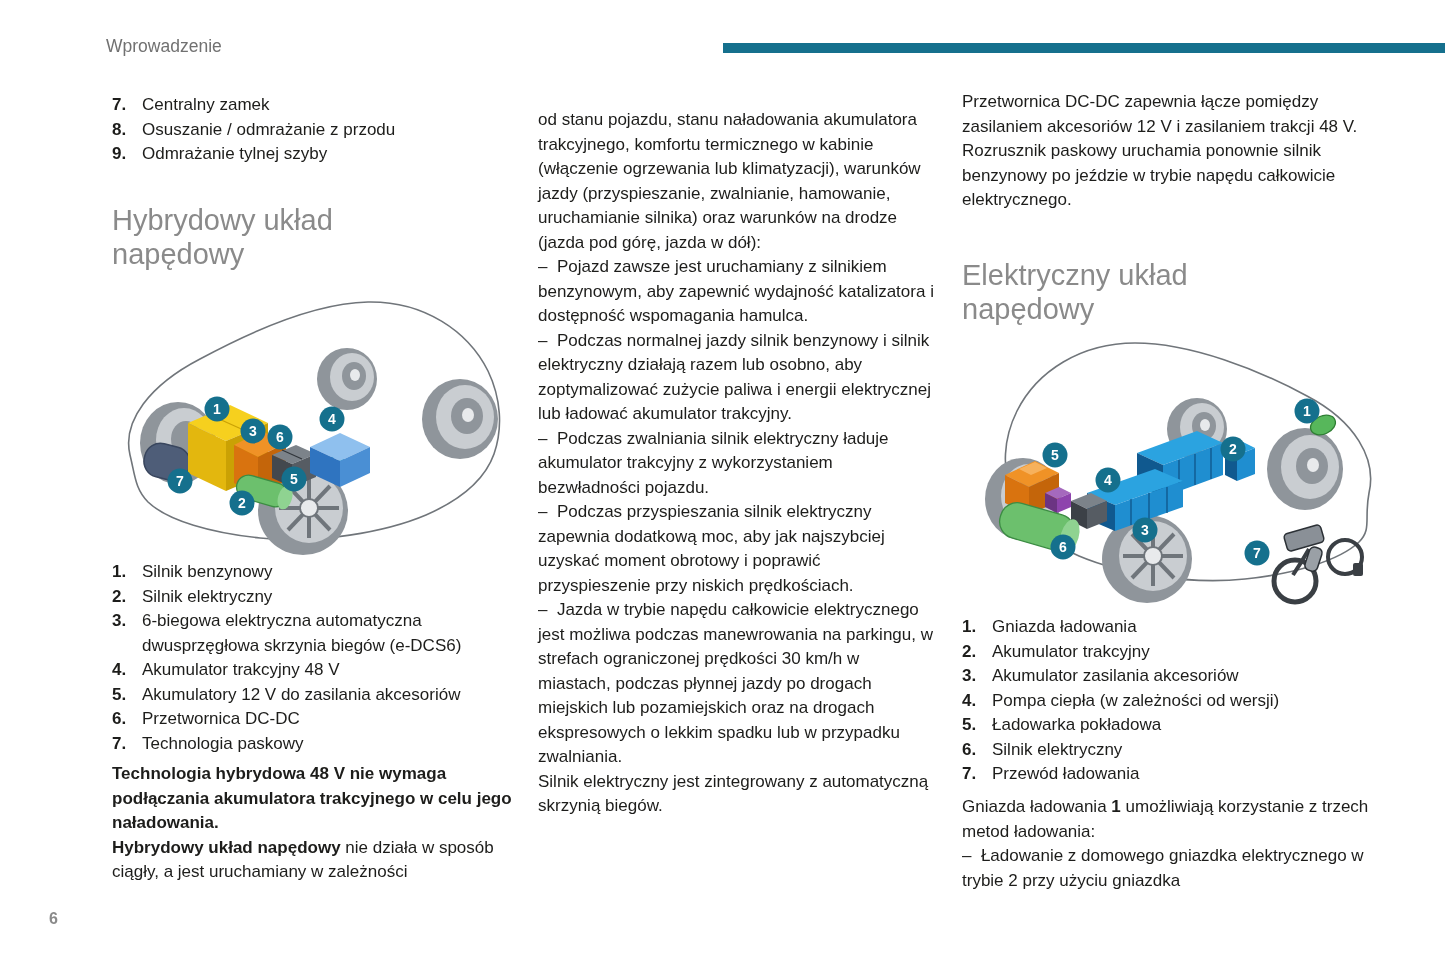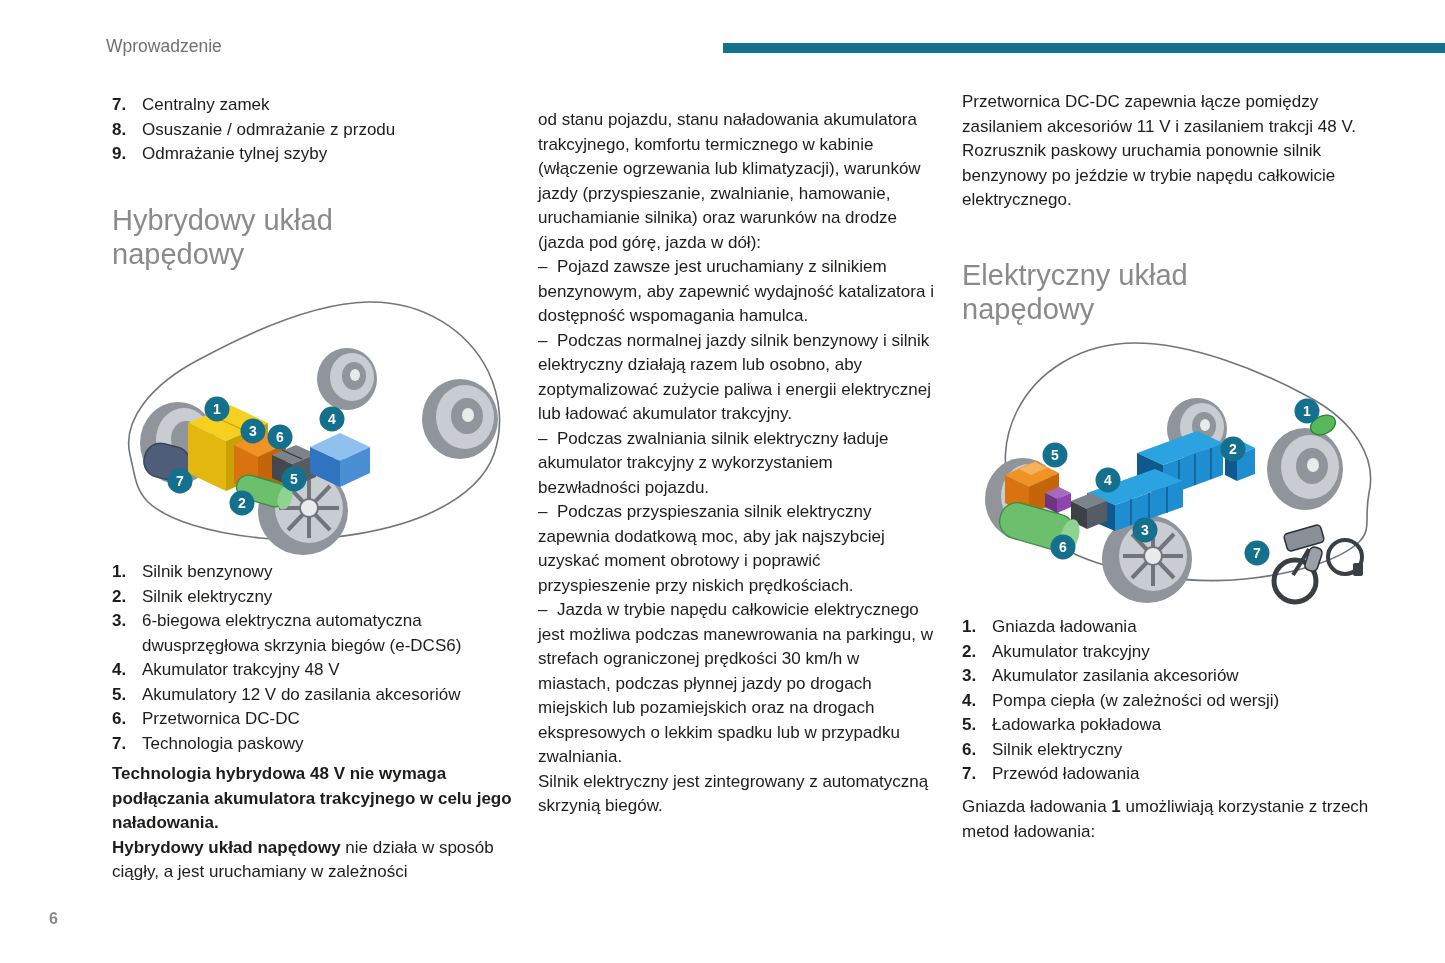--- a/index.html
+++ b/index.html
@@ -156,21 +156,21 @@
     <p>od stanu pojazdu, stanu naładowania akumulatora trakcyjnego, komfortu termicznego w kabinie (włączenie ogrzewania lub klimatyzacji), warunków jazdy (przyspieszanie, zwalnianie, hamowanie, uruchamianie silnika) oraz warunków na drodze (jazda pod górę, jazda w dół):</p>
     <p>–  Pojazd zawsze jest uruchamiany z silnikiem benzynowym, aby zapewnić wydajność katalizatora i dostępność wspomagania hamulca.</p>
     <p>–  Podczas normalnej jazdy silnik benzynowy i silnik elektryczny działają razem lub osobno, aby zoptymalizować zużycie paliwa i energii elektrycznej lub ładować akumulator trakcyjny.</p>
     <p>–  Podczas zwalniania silnik elektryczny ładuje akumulator trakcyjny z wykorzystaniem bezwładności pojazdu.</p>
     <p>–  Podczas przyspieszania silnik elektryczny zapewnia dodatkową moc, aby jak najszybciej uzyskać moment obrotowy i poprawić przyspieszenie przy niskich prędkościach.</p>
     <p>–  Jazda w trybie napędu całkowicie elektrycznego jest możliwa podczas manewrowania na parkingu, w strefach ograniczonej prędkości 30 km/h w miastach, podczas płynnej jazdy po drogach miejskich lub pozamiejskich oraz na drogach ekspresowych o lekkim spadku lub w przypadku zwalniania.</p>
     <p>Silnik elektryczny jest zintegrowany z automatyczną skrzynią biegów.</p>
   </section>
 
   <section class="blk" style="left:962px;top:90px;width:404px;">
-    <p>Przetwornica DC-DC zapewnia łącze pomiędzy zasilaniem akcesoriów 11 V i zasilaniem trakcji 48 V.</p>
+    <p>Przetwornica DC-DC zapewnia łącze pomiędzy zasilaniem akcesoriów 12 V i zasilaniem trakcji 48 V.</p>
     <p>Rozrusznik paskowy uruchamia ponownie silnik benzynowy po jeździe w trybie napędu całkowicie elektrycznego.</p>
   </section>
 
   <h1 class="heading" style="left:962px;top:258px;width:330px;">Elektryczny układ napędowy</h1>
 
   <svg class="diagram" style="left:957px;top:327px;" width="432" height="290" viewBox="0 0 432 290">
     <path d="M412,166 C420,132 398,94 350,69 C302,43 234,16 178,16 C124,16 80,44 60,84 C46,112 45,142 55,168 C65,196 90,215 122,229 C162,246 230,258 288,252 C336,247 382,234 402,215 C415,202 407,192 412,166 Z" fill="#ffffff" stroke="#70757a" stroke-width="1.6"></path>
     <g>
       <ellipse cx="66" cy="172" rx="38" ry="41" fill="#8f959b"></ellipse>
         <ellipse cx="72" cy="169" rx="28" ry="32" fill="#c9cdd1"></ellipse>
@@ -286,17 +286,18 @@
       <li><span class="num">3.</span><span>Akumulator zasilania akcesoriów</span></li>
       <li><span class="num">4.</span><span>Pompa ciepła (w zależności od wersji)</span></li>
       <li><span class="num">5.</span><span>Ładowarka pokładowa</span></li>
       <li><span class="num">6.</span><span>Silnik elektryczny</span></li>
       <li><span class="num">7.</span><span>Przewód ładowania</span></li>
     </ul>
   </section>
 
   <section class="blk" style="left:962px;top:795px;width:410px;">
     <p><span>Gniazda ładowania </span><span class="bold">1</span><span> umożliwiają korzystanie z trzech metod ładowania:</span></p>
+    <p>–  Ładowanie z domowego gniazdka elektrycznego w trybie 2 przy użyciu gniazdka</p>
   </section>
 
   <div class="page-number">6</div>
 
 </div>
 
 </body></html>

